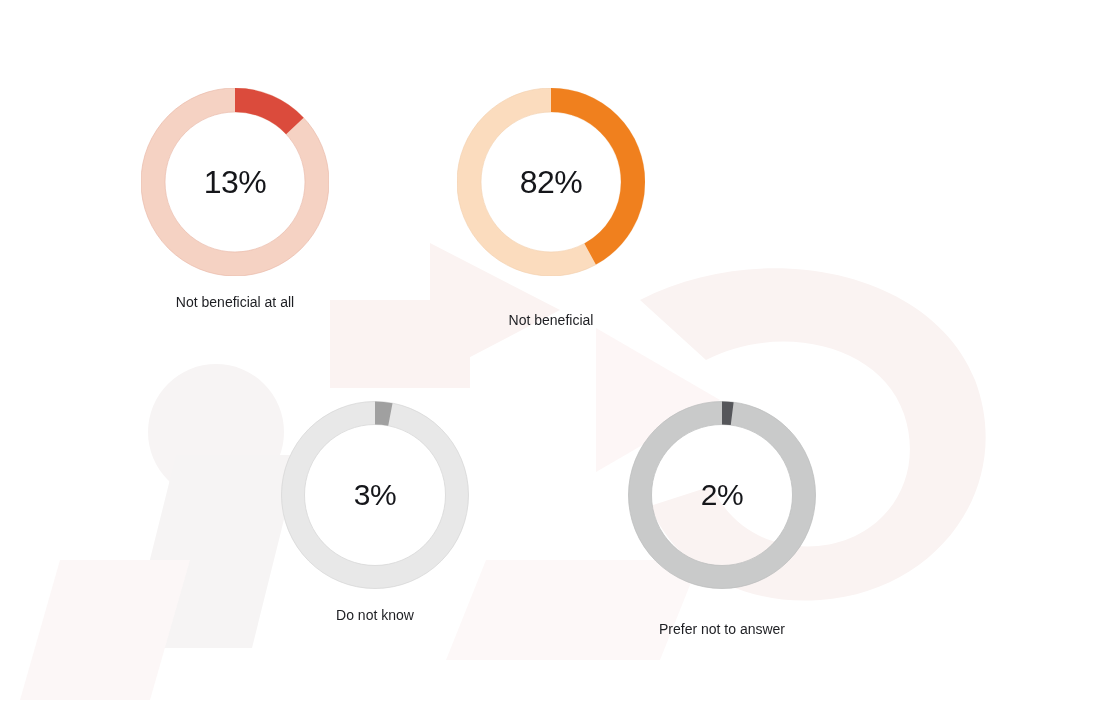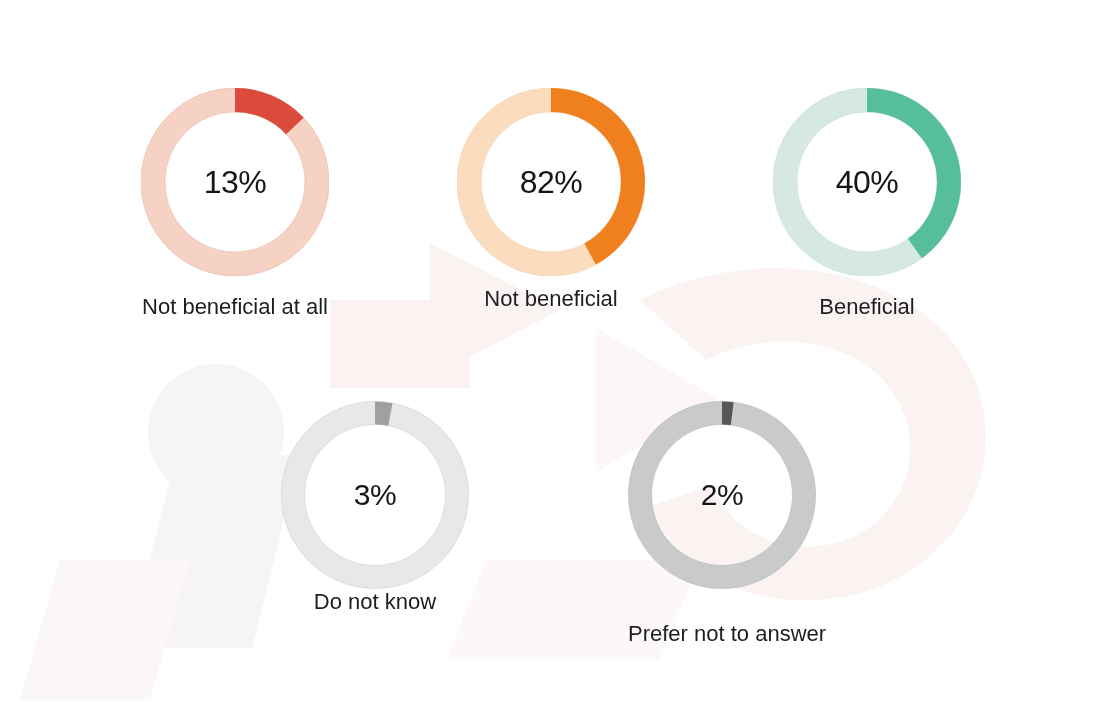--- a/index.html
+++ b/index.html
@@ -70,21 +70,21 @@
     justify-content: center;
     color: #15161a;
     font-weight: 400;
     letter-spacing: -0.5px;
     line-height: 1;
     font-family: "Liberation Sans", sans-serif;
   }
 
   .donut-caption {
     color: #1d1e22;
-    font-size: 22px;
+    font-size: 14px;
     line-height: 1.2;
     font-weight: 400;
     white-space: nowrap;
     font-family: "Liberation Sans", sans-serif;
   }
 </style>
 </head>
 <body>
 
 <div id="stage">
@@ -135,51 +135,37 @@
         <svg class="donut-svg" viewBox="0 0 188 188" width="188" height="188">
           <circle cx="94" cy="94" r="82" fill="none" stroke="#fbdcbe" stroke-width="24"></circle>
           <circle cx="94" cy="94" r="94" fill="none" stroke="#f3cfae" stroke-width="0.9" opacity="0.7"></circle>
           <circle cx="94" cy="94" r="70" fill="none" stroke="#f3cfae" stroke-width="0.9" opacity="0.7"></circle>
           <circle cx="94" cy="94" r="82" fill="none" stroke="#f0801e" stroke-width="24" stroke-dasharray="216.39 298.83" transform="rotate(-90 94 94)"></circle>
         </svg>
         <div class="donut-center-label" style="font-size:32px;">
           <span>82%</span>
         </div>
       </div>
-      <div class="donut-caption" style="margin-top:10px;">Not beneficial</div>
+      <div class="donut-caption" style="margin-top:36px;">Not beneficial</div>
     </div>
 
-    <div class="donut-cell" style="left:772px; top:88px; width:190px;">
-      <div class="donut-wrap" style="width:188px; height:188px;">
-        <svg class="donut-svg" viewBox="0 0 188 188" width="188" height="188">
-          <circle cx="94" cy="94" r="82" fill="none" stroke="#d5e9e1" stroke-width="24"></circle>
-          <circle cx="94" cy="94" r="94" fill="none" stroke="#c3ded4" stroke-width="0.9" opacity="0.7"></circle>
-          <circle cx="94" cy="94" r="70" fill="none" stroke="#c3ded4" stroke-width="0.9" opacity="0.7"></circle>
-          <circle cx="94" cy="94" r="82" fill="none" stroke="#56be9a" stroke-width="24" stroke-dasharray="206.09 309.13" transform="rotate(-90 94 94)"></circle>
-        </svg>
-        <div class="donut-center-label" style="font-size:32px;">
-          <span>40%</span>
-        </div>
-      </div>
-      <div class="donut-caption" style="margin-top:18px;">Beneficial</div>
-    </div>
 
     <div class="donut-cell" style="left:281px; top:401px; width:188px;">
       <div class="donut-wrap" style="width:188px; height:188px;">
         <svg class="donut-svg" viewBox="0 0 188 188" width="188" height="188">
           <circle cx="94" cy="94" r="82" fill="none" stroke="#e8e8e8" stroke-width="23"></circle>
           <circle cx="94" cy="94" r="93.5" fill="none" stroke="#d6d6d6" stroke-width="0.9" opacity="0.85"></circle>
           <circle cx="94" cy="94" r="70.5" fill="none" stroke="#d6d6d6" stroke-width="0.9" opacity="0.85"></circle>
           <circle cx="94" cy="94" r="82" fill="none" stroke="#a0a0a0" stroke-width="23" stroke-dasharray="15.46 499.76" transform="rotate(-90 94 94)"></circle>
         </svg>
         <div class="donut-center-label" style="font-size:30px;">
           <span>3%</span>
         </div>
       </div>
-      <div class="donut-caption" style="">Do not know</div>
+      <div class="donut-caption" style="margin-top:18px;">Do not know</div>
     </div>
 
     <div class="donut-cell" style="left:628px; top:401px; width:188px;">
       <div class="donut-wrap" style="width:188px; height:188px;">
         <svg class="donut-svg" viewBox="0 0 188 188" width="188" height="188">
           <circle cx="94" cy="94" r="82" fill="none" stroke="#c9caca" stroke-width="23"></circle>
           <circle cx="94" cy="94" r="93.5" fill="none" stroke="#bcbdbd" stroke-width="0.9" opacity="0.85"></circle>
           <circle cx="94" cy="94" r="70.5" fill="none" stroke="#bcbdbd" stroke-width="0.9" opacity="0.85"></circle>
           <circle cx="94" cy="94" r="82" fill="none" stroke="#55565a" stroke-width="23" stroke-dasharray="10.30 504.92" transform="rotate(-90 94 94)"></circle>
         </svg>

